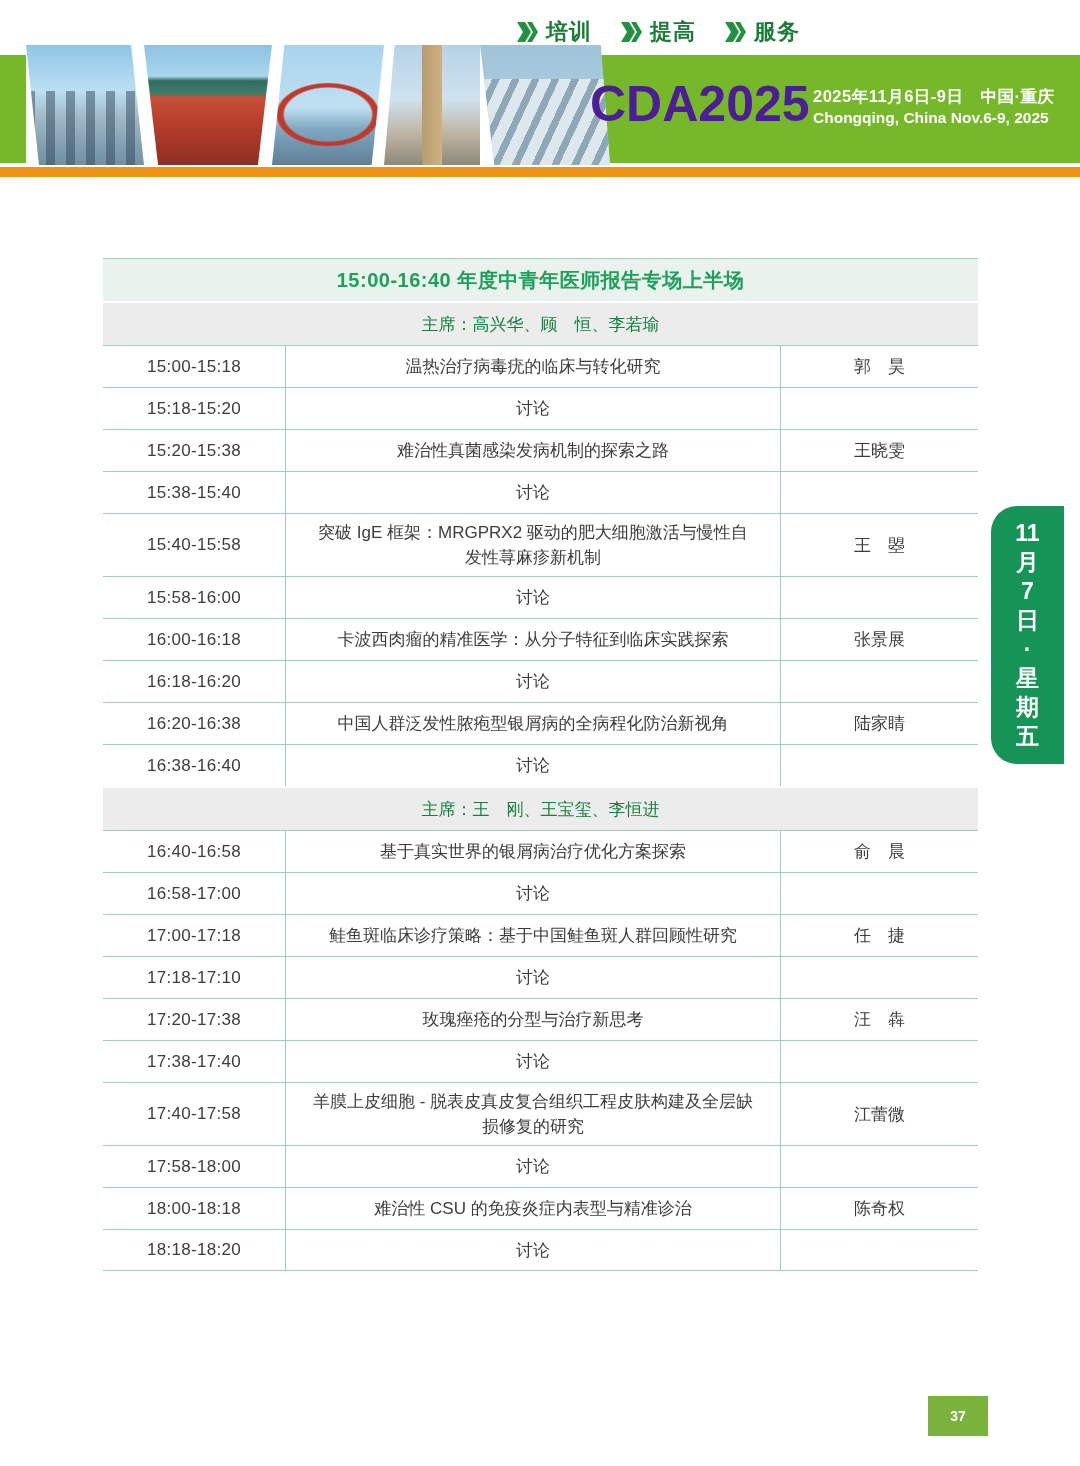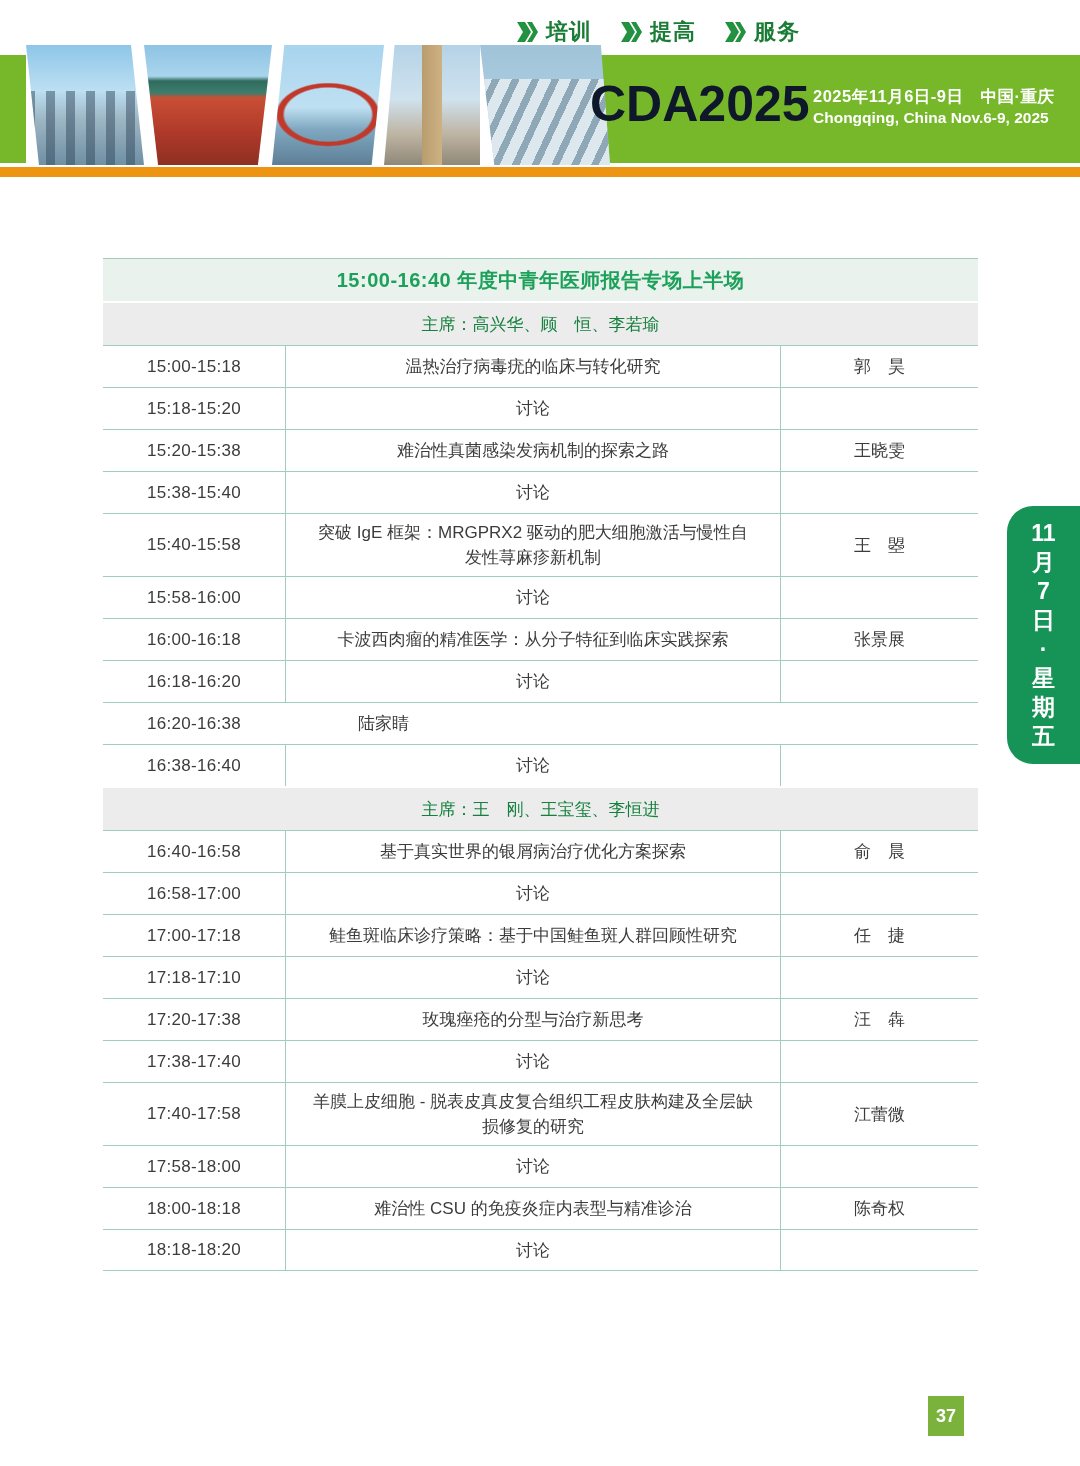--- a/index.html
+++ b/index.html
@@ -39,21 +39,21 @@
     background:
       linear-gradient(90deg, rgba(0,0,0,0) 40%, #b99d6e 40%, #cdb183 60%, rgba(0,0,0,0) 60%),
       linear-gradient(180deg,#b5d3e6 0%,#cfe2ee 45%,#bdb3a2 75%,#8f8878 100%); }
   .photo-5 { width:130px; clip-path:polygon(0 0, 93% 0, 100% 100%, 11% 100%);
     background:
       repeating-linear-gradient(115deg, #dde8ee 0 11px, #8fa8b8 11px 18px),
       linear-gradient(180deg,#9fc3d8 0%,#bcd8e8 100%);
     background-size:100% 72%,100% 100%; background-position:0 100%,0 0; background-repeat:no-repeat; }
 
   .logo {
-    position:absolute; left:590px; top:24px; color:#0f172a;
+    position:absolute; left:590px; top:24px; color:#4c1d95;
     font-size:50px; font-weight:800; letter-spacing:0px; line-height:1;
   }
   .banner-dates { position:absolute; left:813px; top:30px; color:#ffffff; font-weight:bold; }
   .date-cn { font-size:16.5px; line-height:22px; letter-spacing:.5px; }
   .date-en { font-size:15.5px; line-height:21px; }
 
   .orange-bar { position:absolute; top:167px; left:0; width:1080px; height:10px; background:#ee9413; }
 
   
   .schedule { position:absolute; left:103px; top:258px; width:875px; border-top:1px solid #9fcebb; }
@@ -68,30 +68,30 @@
   .srow { display:flex; align-items:stretch; border-top:1px solid #9fcebb; min-height:42px; color:#3c3c3c; font-size:17px; }
   .srow:last-child { border-bottom:none;justify-content:center; }
   .section-block:last-child .srow.last { border-bottom:1px solid #9fcebb; }
   .cell { display:flex; align-items:center; justify-content:center; text-align:center; }
   .cell.time { width:182px; letter-spacing:.3px; }
   .cell.topic { flex:1; border-left:1px solid #9fcebb; border-right:1px solid #9fcebb; padding:6px 26px; line-height:25px; }
   .cell.speaker { width:197px; }
 
   
   .day-tab {
-    position:absolute; right:0; top:506px; width:73px; height:258px; background:#169356;
+    position:absolute; right:16px; top:506px; width:73px; height:258px; background:#169356;
     border-radius:26px 0 0 26px; display:flex; flex-direction:column; align-items:center;
     justify-content:center; gap:2px; color:#ffffff; font-weight:bold; font-size:23px; line-height:27px;margin-left:16px;
   }
   .day-tab span { display:block; text-align:center; }
 
   
   .page-num {
-    position:absolute; left:928px; top:1396px; width:36px; height:40px; background:#7ab23b;
-    color:#ffffff; font-weight:bold; font-size:18px; display:flex; align-items:center; justify-content:center;
+    position:absolute; left:928px; top:1396px; width:60px; height:40px; background:#7ab23b;
+    color:#ffffff; font-weight:bold; font-size:14px; display:flex; align-items:center; justify-content:center;
   }
 </style>
 </head>
 <body>
 
 <div class="topbar">
   <div class="nav">
       <div class="nav-item">
         <svg width="24" height="20" viewBox="0 0 24 20">
           <polygon points="1,0 9,0 15,10 9,20 1,20 7,10" fill="#239140"></polygon>
@@ -172,20 +172,21 @@
         <div class="cell topic">卡波西肉瘤的精准医学：从分子特征到临床实践探索</div>
         <div class="cell speaker">张景展</div>
       </div>
       <div class="srow">
         <div class="cell time">16:18-16:20</div>
         <div class="cell topic">讨论</div>
         <div class="cell speaker"></div>
       </div>
       <div class="srow">
         <div class="cell time">16:20-16:38</div>
+        <div class="cell topic">中国人群泛发性脓疱型银屑病的全病程化防治新视角</div>
         <div class="cell speaker">陆家睛</div>
       </div>
       <div class="srow last">
         <div class="cell time">16:38-16:40</div>
         <div class="cell topic">讨论</div>
         <div class="cell speaker"></div>
       </div>
     </div>
     <div class="section-block">
       <div class="chair-row">主席：王　刚、王宝玺、李恒进</div>

